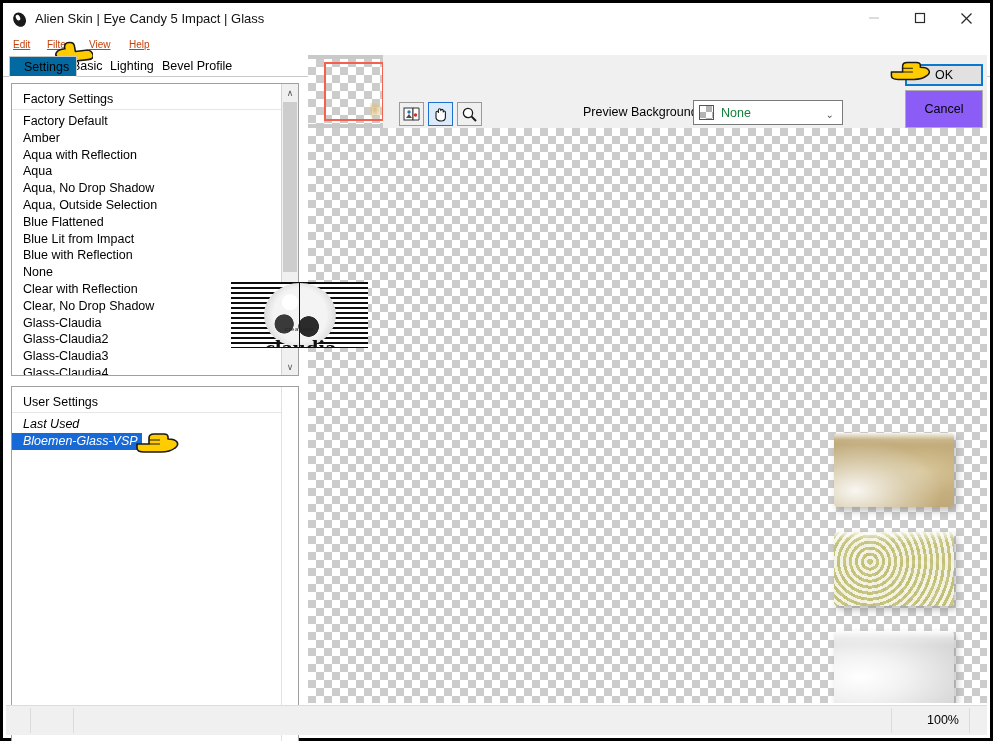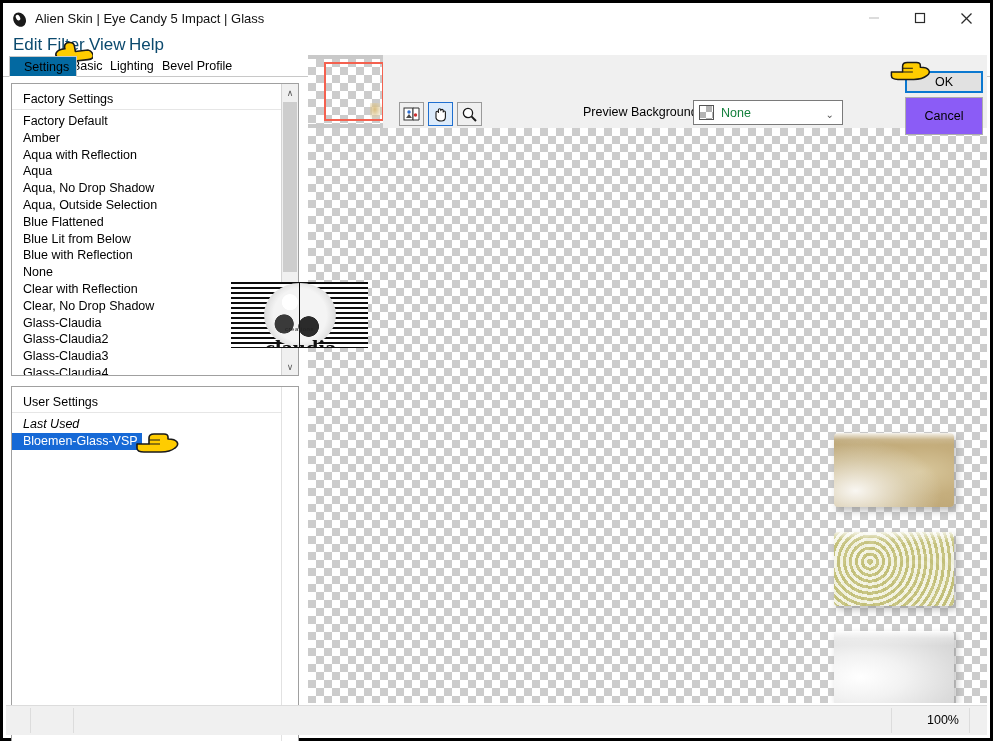--- a/index.html
+++ b/index.html
@@ -37,21 +37,21 @@
   #btn-min{right:93px;}
   #btn-max{right:47px;}
   #btn-close{right:1px;}
   
   #menubar{
     position:absolute;left:0;top:31px;right:0;height:20px;
     background:#ffffff;
   }
   .menu-item{
     position:absolute;top:2px;height:17px;line-height:17px;
-    font-size:17px;color:#0c4a6e;padding:0 4px;white-space:nowrap;
+    font-size:10px;color:#c2410c;padding:0 4px;white-space:nowrap;text-decoration:underline;
   }
   
   #tabstrip{
     position:absolute;left:0;top:52px;right:0;height:22px;
     background:#ffffff;
   }
   #tabstrip:after{
     content:"";position:absolute;left:0;right:0;bottom:0;height:1px;
     background:#c8c8c8;
   }
@@ -206,21 +206,21 @@
   }
   #glass3{
     left:526px;top:503px;
     background:
       linear-gradient(180deg, rgba(255,255,255,.95) 0%, rgba(255,255,255,.3) 10%, rgba(255,255,255,0) 20%),
       radial-gradient(ellipse at 22% 62%, #ffffff 0%, #f2f2f2 34%, #dcdcdc 72%, #cfcfcf 100%),
       linear-gradient(150deg,#fbfbfb 0%, #e6e6e6 55%, #d2d2d2 100%);
   }
   
   #okc{
-    position:absolute;right:7px;top:68px;width:78px;
+    position:absolute;right:7px;top:61px;width:78px;
   }
   #btn-ok{
     position:relative;width:78px;height:22px;box-sizing:border-box;
     background:#e1e1e1;border:2px solid #0b78d0;
     display:flex;align-items:center;justify-content:center;font-size:12.5px;
   }
   #btn-cancel{
     position:relative;margin-top:4px;width:78px;height:38px;box-sizing:border-box;
     background:#8b5cf6;border:1px solid #adadad;
     display:flex;align-items:center;justify-content:center;font-size:12.5px;
@@ -314,21 +314,21 @@
         <div class="list-head">Factory Settings</div>
         <div class="panel-divider" style="top:25px"></div>
         <div class="list-rows" id="factory-rows">
             <div class="lrow">Factory Default</div>
             <div class="lrow">Amber</div>
             <div class="lrow">Aqua with Reflection</div>
             <div class="lrow">Aqua</div>
             <div class="lrow">Aqua, No Drop Shadow</div>
             <div class="lrow">Aqua, Outside Selection</div>
             <div class="lrow">Blue Flattened</div>
-            <div class="lrow">Blue Lit from Below</div>
+            <div class="lrow">Blue Lit from Impact</div>
             <div class="lrow">Blue with Reflection</div>
             <div class="lrow">None</div>
             <div class="lrow">Clear with Reflection</div>
             <div class="lrow">Clear, No Drop Shadow</div>
             <div class="lrow">Glass-Claudia</div>
             <div class="lrow">Glass-Claudia2</div>
             <div class="lrow">Glass-Claudia3</div>
             <div class="lrow">Glass-Claudia4</div>
           </div>
       </div>
@@ -338,21 +338,21 @@
         <div class="vs-arrow vs-down">∨</div>
       </div>
     </div>
 
     <div class="panel" id="user-panel">
       <div class="listarea">
         <div class="list-head">User Settings</div>
         <div class="panel-divider" style="top:25px"></div>
         <div class="list-rows" id="user-rows" style="top:29px">
             <div class="lrow" style="padding: 0px; font-style: italic;"><span style="display: inline-block; padding: 0px 0px 0px 11px;">Last Used</span></div>
-            <div class="lrow" style="padding: 0px;"><span style="background: rgb(22, 105, 214); color: rgb(255, 255, 255); display: inline-block; padding: 0px 4px 0px 11px;">Bloemen-Glass-VSP</span></div>
+            <div class="lrow" style="padding: 0px; font-style: italic;"><span style="background: rgb(22, 105, 214); color: rgb(255, 255, 255); display: inline-block; padding: 0px 4px 0px 11px;">Bloemen-Glass-VSP</span></div>
           </div>
       </div>
       <div class="vscroll" style="background:#ffffff;border-left:1px solid #e2e2e2;"></div>
     </div>
 
     <div class="hand" style="left:124px;top:345px;">
       <svg width="46" height="30" viewBox="0 0 46 30">
         <path d="M2 16 L14 16 L14 10 Q14 6 19 6 L29 6 Q33 6 33 9 L33 11 Q40 11 42 14 Q44 17 40 20 Q35 24 26 24 L9 24 Q2 24 2 20 Z" fill="#ffcc00" stroke="#1a1a1a" stroke-width="1.6" stroke-linejoin="round"></path>
         <path d="M14 12 L25 12 M14 16 L25 16" stroke="#1a1a1a" stroke-width="1.1"></path>
       </svg>

